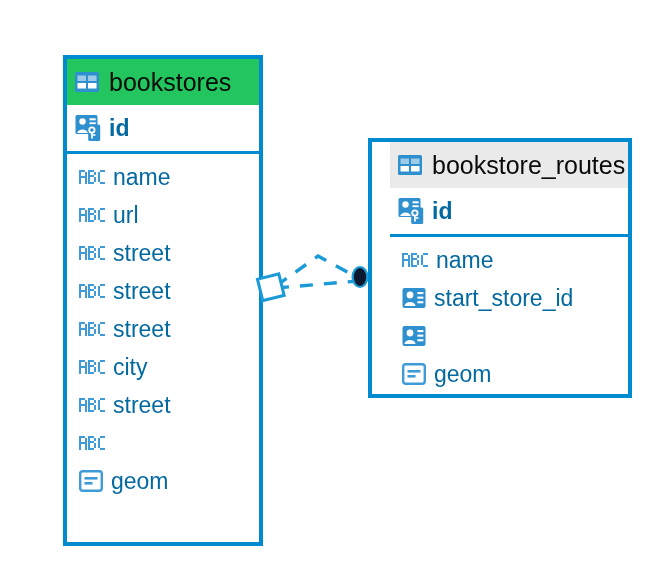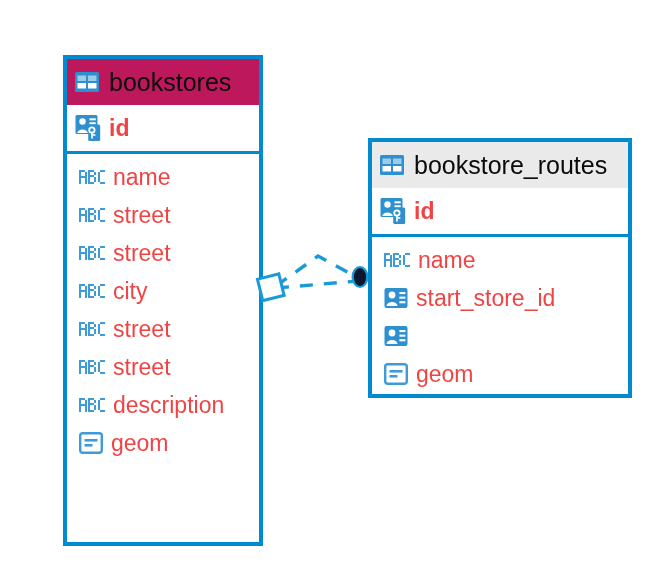--- a/index.html
+++ b/index.html
@@ -31,21 +31,21 @@
     background: #ffffff;
   }
   .entity-header {
     display: flex;
     align-items: center;
     box-sizing: border-box;
     height: 46px;
     padding-left: 7px;
     gap: 9px;
   }
-  .entity-header.accent-orange { background: #be185d; }
+  .entity-header.accent-orange { background: #22c55e; }
   .entity-header.accent-gray   { background: #eaeaea; }
 
   .entity-title {
     font-size: 25px;
     color: #0a0a0a;
     line-height: 1;
     white-space: nowrap;
   }
 
   .pk-separator {
@@ -61,21 +61,21 @@
   .field-row {
     display: flex;
     align-items: center;
     height: 38px;
     padding-left: 8px;
     gap: 8px;
   }
   .field-row.pk-row { height: 46px; }
   .field-label {
     font-size: 23px;
-    color: #ef4444;
+    color: #0369a1;
     line-height: 1;
     white-space: nowrap;
   }
   .field-row.pk-row .field-label {
     font-weight: bold;
     font-size: 23px;
   }
 
   
   .icon {
@@ -157,20 +157,42 @@
                 <rect x="11" y="13" width="4" height="2"></rect>
               <rect x="19" y="3" width="2" height="10"></rect>
                 <rect x="21" y="1" width="5" height="2"></rect>
               <rect x="21" y="13" width="5" height="2"></rect>
             </g>
           </svg>
         </span>
         <span class="field-label">name</span>
       </div>
 
+      <div class="field-row">
+        <span class="icon icon-abc">
+          <svg viewBox="0 0 26 16" width="26" height="16">
+            <g fill="#3f9ad8">
+              <rect x="0" y="1" width="2" height="14"></rect>
+                <rect x="2" y="1" width="4" height="2"></rect>
+              <rect x="6" y="3" width="2" height="12"></rect>
+                <rect x="2" y="7" width="4" height="2"></rect>
+              <rect x="9" y="1" width="2" height="14"></rect>
+                <rect x="11" y="1" width="4" height="2"></rect>
+              <rect x="15" y="3" width="2" height="3"></rect>
+                <rect x="11" y="6" width="4" height="2"></rect>
+              <rect x="15" y="8" width="2" height="5"></rect>
+                <rect x="11" y="13" width="4" height="2"></rect>
+              <rect x="19" y="3" width="2" height="10"></rect>
+                <rect x="21" y="1" width="5" height="2"></rect>
+              <rect x="21" y="13" width="5" height="2"></rect>
+            </g>
+          </svg>
+        </span>
+        <span class="field-label">url</span>
+      </div>
 
       <div class="field-row">
         <span class="icon icon-abc">
           <svg viewBox="0 0 26 16" width="26" height="16">
             <g fill="#3f9ad8">
               <rect x="0" y="1" width="2" height="14"></rect>
                 <rect x="2" y="1" width="4" height="2"></rect>
               <rect x="6" y="3" width="2" height="12"></rect>
                 <rect x="2" y="7" width="4" height="2"></rect>
               <rect x="9" y="1" width="2" height="14"></rect>
@@ -224,20 +246,43 @@
               <rect x="15" y="3" width="2" height="3"></rect>
                 <rect x="11" y="6" width="4" height="2"></rect>
               <rect x="15" y="8" width="2" height="5"></rect>
                 <rect x="11" y="13" width="4" height="2"></rect>
               <rect x="19" y="3" width="2" height="10"></rect>
                 <rect x="21" y="1" width="5" height="2"></rect>
               <rect x="21" y="13" width="5" height="2"></rect>
             </g>
           </svg>
         </span>
+        <span class="field-label">street</span>
+      </div>
+
+      <div class="field-row">
+        <span class="icon icon-abc">
+          <svg viewBox="0 0 26 16" width="26" height="16">
+            <g fill="#3f9ad8">
+              <rect x="0" y="1" width="2" height="14"></rect>
+                <rect x="2" y="1" width="4" height="2"></rect>
+              <rect x="6" y="3" width="2" height="12"></rect>
+                <rect x="2" y="7" width="4" height="2"></rect>
+              <rect x="9" y="1" width="2" height="14"></rect>
+                <rect x="11" y="1" width="4" height="2"></rect>
+              <rect x="15" y="3" width="2" height="3"></rect>
+                <rect x="11" y="6" width="4" height="2"></rect>
+              <rect x="15" y="8" width="2" height="5"></rect>
+                <rect x="11" y="13" width="4" height="2"></rect>
+              <rect x="19" y="3" width="2" height="10"></rect>
+                <rect x="21" y="1" width="5" height="2"></rect>
+              <rect x="21" y="13" width="5" height="2"></rect>
+            </g>
+          </svg>
+        </span>
         <span class="field-label">city</span>
       </div>
 
       <div class="field-row">
         <span class="icon icon-abc">
           <svg viewBox="0 0 26 16" width="26" height="16">
             <g fill="#3f9ad8">
               <rect x="0" y="1" width="2" height="14"></rect>
                 <rect x="2" y="1" width="4" height="2"></rect>
               <rect x="6" y="3" width="2" height="12"></rect>
@@ -250,82 +295,58 @@
                 <rect x="11" y="13" width="4" height="2"></rect>
               <rect x="19" y="3" width="2" height="10"></rect>
                 <rect x="21" y="1" width="5" height="2"></rect>
               <rect x="21" y="13" width="5" height="2"></rect>
             </g>
           </svg>
         </span>
         <span class="field-label">street</span>
       </div>
 
-      <div class="field-row">
-        <span class="icon icon-abc">
-          <svg viewBox="0 0 26 16" width="26" height="16">
-            <g fill="#3f9ad8">
-              <rect x="0" y="1" width="2" height="14"></rect>
-                <rect x="2" y="1" width="4" height="2"></rect>
-              <rect x="6" y="3" width="2" height="12"></rect>
-                <rect x="2" y="7" width="4" height="2"></rect>
-              <rect x="9" y="1" width="2" height="14"></rect>
-                <rect x="11" y="1" width="4" height="2"></rect>
-              <rect x="15" y="3" width="2" height="3"></rect>
-                <rect x="11" y="6" width="4" height="2"></rect>
-              <rect x="15" y="8" width="2" height="5"></rect>
-                <rect x="11" y="13" width="4" height="2"></rect>
-              <rect x="19" y="3" width="2" height="10"></rect>
-                <rect x="21" y="1" width="5" height="2"></rect>
-              <rect x="21" y="13" width="5" height="2"></rect>
-            </g>
-          </svg>
-        </span>
-        <span class="field-label">street</span>
-      </div>
-
-
-      <div class="field-row">
-        <span class="icon icon-abc">
-          <svg viewBox="0 0 26 16" width="26" height="16">
-            <g fill="#3f9ad8">
-              <rect x="0" y="1" width="2" height="14"></rect>
-                <rect x="2" y="1" width="4" height="2"></rect>
-              <rect x="6" y="3" width="2" height="12"></rect>
-                <rect x="2" y="7" width="4" height="2"></rect>
-              <rect x="9" y="1" width="2" height="14"></rect>
-                <rect x="11" y="1" width="4" height="2"></rect>
-              <rect x="15" y="3" width="2" height="3"></rect>
-                <rect x="11" y="6" width="4" height="2"></rect>
-              <rect x="15" y="8" width="2" height="5"></rect>
-                <rect x="11" y="13" width="4" height="2"></rect>
-              <rect x="19" y="3" width="2" height="10"></rect>
-                <rect x="21" y="1" width="5" height="2"></rect>
-              <rect x="21" y="13" width="5" height="2"></rect>
-            </g>
-          </svg>
-        </span>
-        <span class="field-label">description</span>
+
+      <div class="field-row">
+        <span class="icon icon-abc">
+          <svg viewBox="0 0 26 16" width="26" height="16">
+            <g fill="#3f9ad8">
+              <rect x="0" y="1" width="2" height="14"></rect>
+                <rect x="2" y="1" width="4" height="2"></rect>
+              <rect x="6" y="3" width="2" height="12"></rect>
+                <rect x="2" y="7" width="4" height="2"></rect>
+              <rect x="9" y="1" width="2" height="14"></rect>
+                <rect x="11" y="1" width="4" height="2"></rect>
+              <rect x="15" y="3" width="2" height="3"></rect>
+                <rect x="11" y="6" width="4" height="2"></rect>
+              <rect x="15" y="8" width="2" height="5"></rect>
+                <rect x="11" y="13" width="4" height="2"></rect>
+              <rect x="19" y="3" width="2" height="10"></rect>
+                <rect x="21" y="1" width="5" height="2"></rect>
+              <rect x="21" y="13" width="5" height="2"></rect>
+            </g>
+          </svg>
+        </span>
       </div>
 
       <div class="field-row">
         <span class="icon icon-geom">
           <svg viewBox="0 0 24 22" width="24" height="22">
             <rect x="1.2" y="1.2" width="21.6" height="19.6" rx="2.5" fill="none" stroke="#3f9ad8" stroke-width="2.4"></rect>
             <rect x="5.5" y="7" width="13" height="2.6" fill="#3f9ad8"></rect>
             <rect x="5.5" y="12" width="8" height="2.6" fill="#3f9ad8"></rect>
           </svg>
         </span>
         <span class="field-label">geom</span>
       </div>
 
     </div>
   </div>
 
-  <div class="entity" id="entity-bookstore-routes" style="left:368px; top:138px; width:264px; height:260px;">
+  <div class="entity" id="entity-bookstore-routes" style="left:368px; top:138px; width:264px; height:260px;padding-left:18px;">
 
     <div class="entity-header accent-gray">
       <span class="icon icon-table">
         <svg viewBox="0 0 26 26" width="26" height="26">
           <rect x="1" y="3" width="24" height="20" rx="1.5" fill="#2f90cf"></rect>
           <rect x="3.5" y="6.5" width="8.5" height="5.5" fill="#9ccbe8"></rect>
           <rect x="14" y="6.5" width="8.5" height="5.5" fill="#9ccbe8"></rect>
           <rect x="3.5" y="14" width="8.5" height="5.5" fill="#ffffff"></rect>
           <rect x="14" y="14" width="8.5" height="5.5" fill="#ffffff"></rect>
         </svg>

